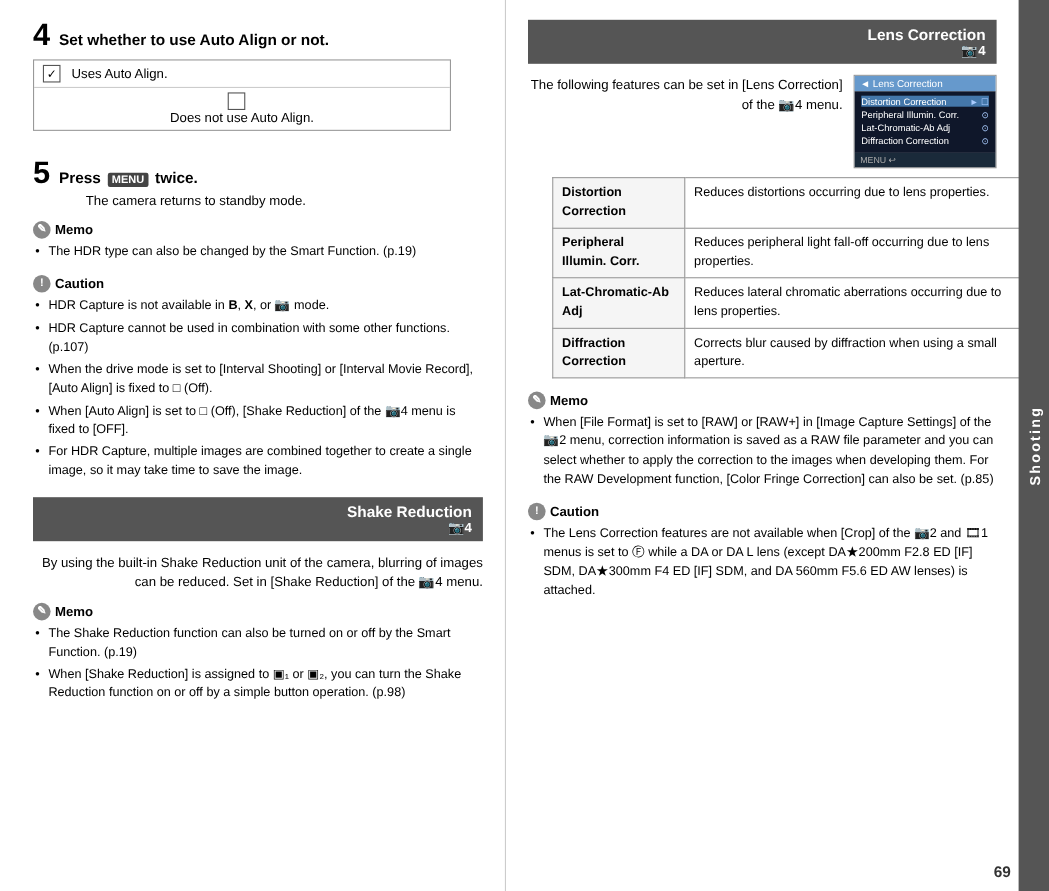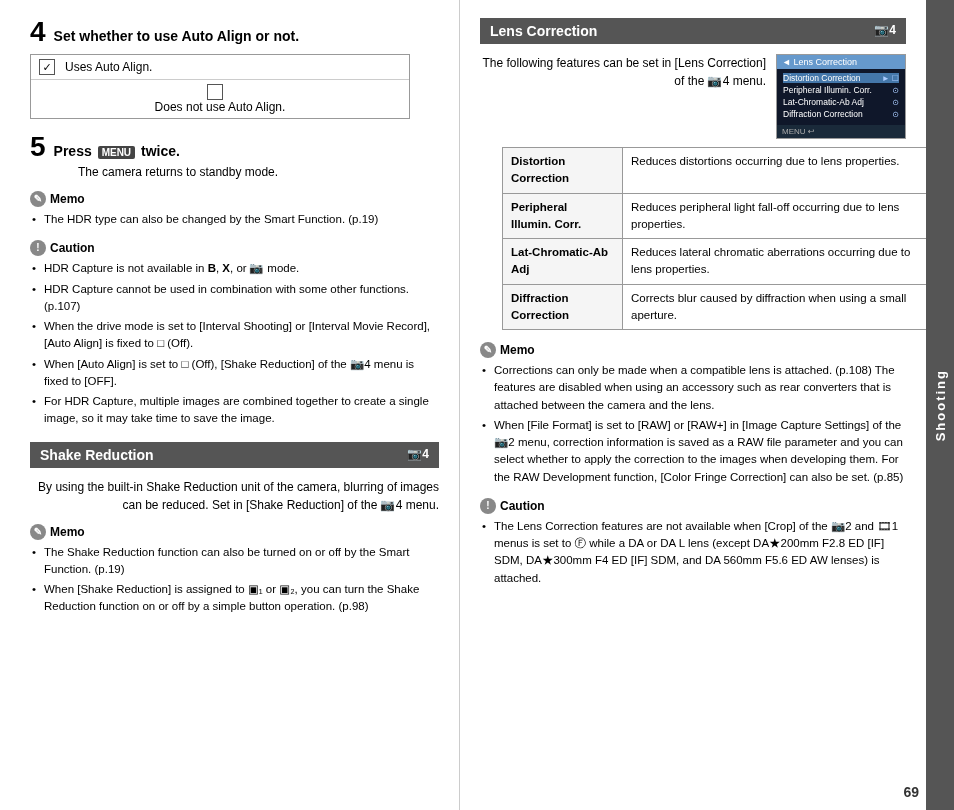--- a/index.html
+++ b/index.html
@@ -63,21 +63,21 @@
     }
 
     .step-title {
       font-size: 14px;
       font-weight: bold;
     }
 
     .checkbox-table {
       border: 1px solid #999;
       width: 380px;
-      margin-bottom: 14px;
+      margin-bottom: 24px;
     }
 
     .checkbox-row {
       display: flex;
       align-items: center;
       padding: 4px 8px;
       border-bottom: 1px solid #ccc;
     }
 
     .checkbox-row:last-child {
@@ -197,23 +197,24 @@
       left: 2px;
     }
 
     .section-header {
       background: #555;
       color: white;
       padding: 5px 10px;
       font-size: 14px;
       font-weight: bold;
       display: flex;
-      align-items: flex-start;
+      align-items: flex-end;
       justify-content: space-between;
       margin-bottom: 10px;
+      flex-direction: column;
     }
 
     .camera-badge {
       display: flex;
       align-items: center;
       font-size: 12px;
       color: white;
     }
 
     .section-body {
@@ -451,21 +452,20 @@
         </tr>
       </tbody>
     </table>
 
     <div class="memo-section">
       <div class="memo-title">
         <span class="memo-icon">✎</span>
         <span>Memo</span>
       </div>
       <ul class="bullet-list">
-        <li>Corrections can only be made when a compatible lens is attached. (p.108) The features are disabled when using an accessory such as rear converters that is attached between the camera and the lens.</li>
         <li>When [File Format] is set to [RAW] or [RAW+] in [Image Capture Settings] of the 📷2 menu, correction information is saved as a RAW file parameter and you can select whether to apply the correction to the images when developing them. For the RAW Development function, [Color Fringe Correction] can also be set. (p.85)</li>
       </ul>
     </div>
 
     <div class="caution-section">
       <div class="caution-title">
         <span class="caution-icon">!</span>
         <span>Caution</span>
       </div>
       <ul class="bullet-list">

